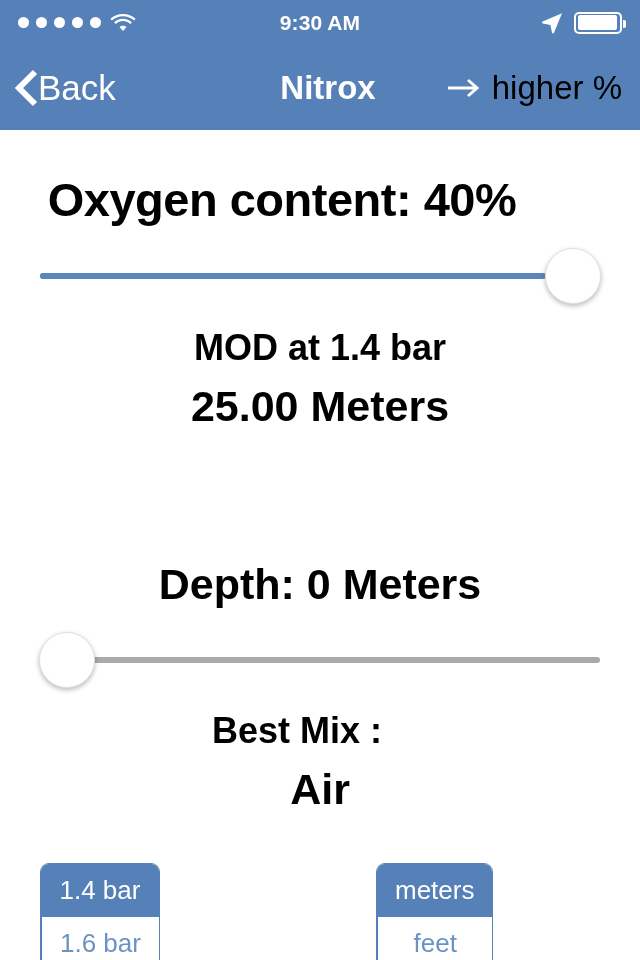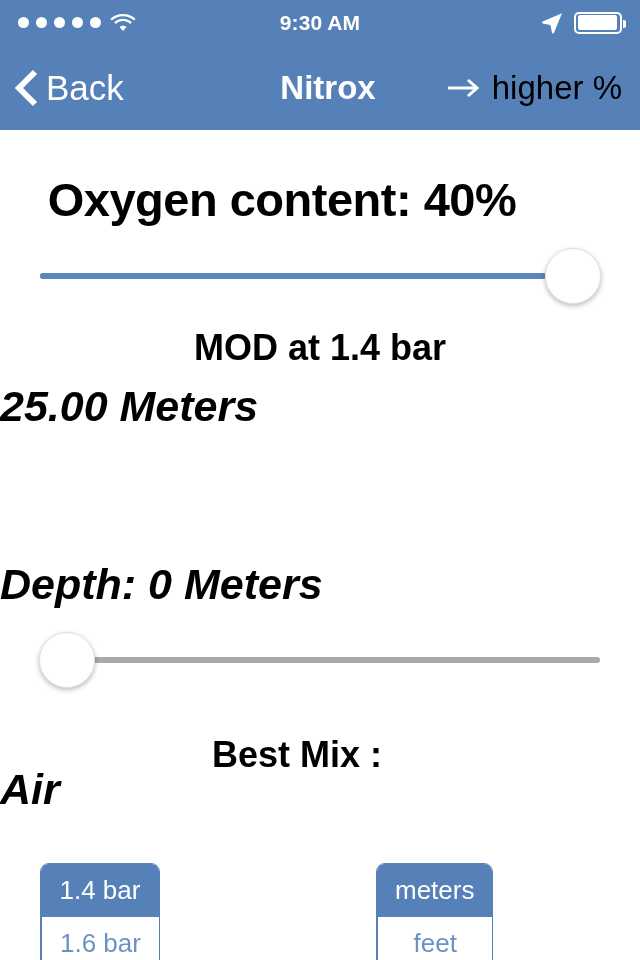--- a/index.html
+++ b/index.html
@@ -89,21 +89,20 @@
     top: 45px; left: 0;
     width: 640px;
     height: 85px;
     background: #5580b8;
     display: flex;
     align-items: center;
   }
   .nav-back {
     display: flex;
     align-items: center;
-    gap: 8px;
     padding-left: 14px;
     color: #ffffff;
     font-size: 35px;
     cursor: pointer;
     flex: 0 0 auto;
   }
   .chev { width: 24px; height: 38px; display: block; }
   .nav-title {
     position: absolute;
     left: 16px; right: 0;
@@ -144,25 +143,25 @@
     white-space: nowrap;
   }
   .heading-md {
     text-align: center;
     color: #000000;
     font-size: 36px;
     font-weight: bold;
     white-space: nowrap;
   }
   .heading-xl {
+    text-align: center;
     color: #000000;
     font-size: 43px;
     font-weight: bold;
     white-space: nowrap;
-    font-style: italic;
   }
 
   #oxygen-label { position: absolute; top: 42px; left: 0; width: 564px; }
 
   
   .slider {
     position: absolute;
     left: 0;
     width: 640px;
     height: 60px;
@@ -201,21 +200,21 @@
   #oxygen-slider .slider-thumb { left: 545px; }
 
   #depth-slider { top: 500px; }
   #depth-slider .slider-track { background: #a9a9a9; }
   #depth-slider .slider-fill { width: 0px; }
   #depth-slider .slider-thumb { left: 39px; }
 
   #mod-label  { position: absolute; top: 197px; left: 0; width: 640px; }
   #mod-value  { position: absolute; top: 252px; left: 0; width: 640px; }
   #depth-label{ position: absolute; top: 430px; left: 0; width: 640px; }
-  #bestmix-label { position: absolute; top: 604px; left: 0; width: 554px; padding-left: 40px; }
+  #bestmix-label { position: absolute; top: 580px; left: 0; width: 554px; padding-left: 40px; }
   #bestmix-value { position: absolute; top: 635px; left: 0; width: 640px; }
 
   
   .segmented {
     position: absolute;
     display: flex;
     border: 1px solid #5580b8;
     border-radius: 9px;
     overflow: hidden;
     background: #ffffff;

